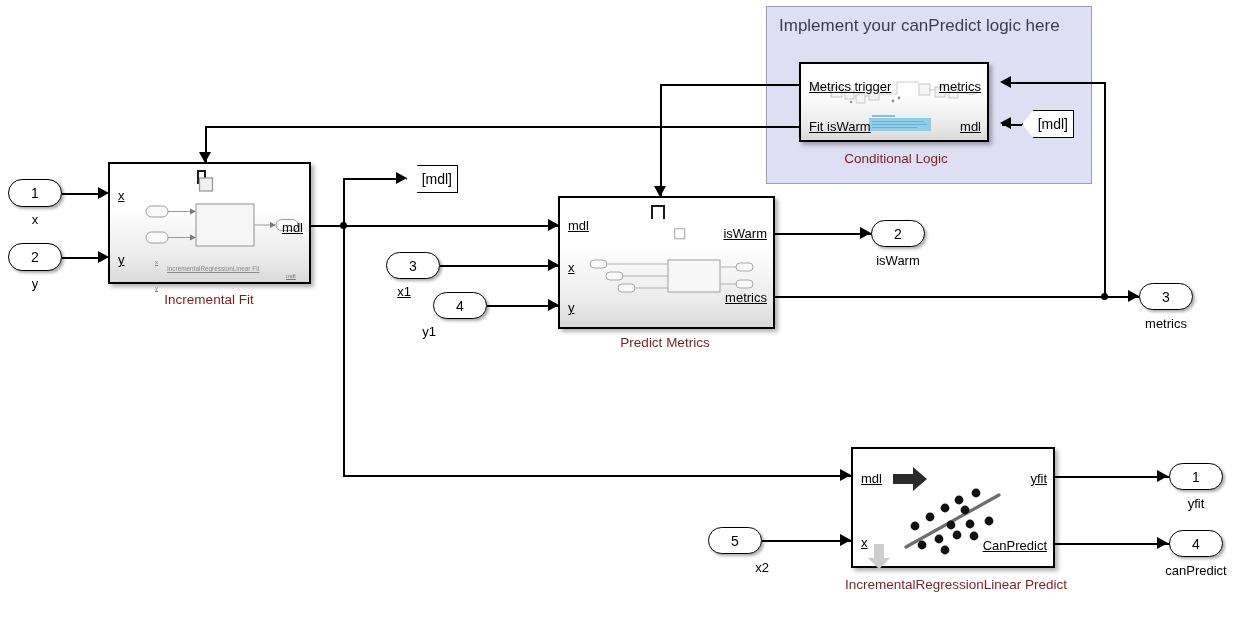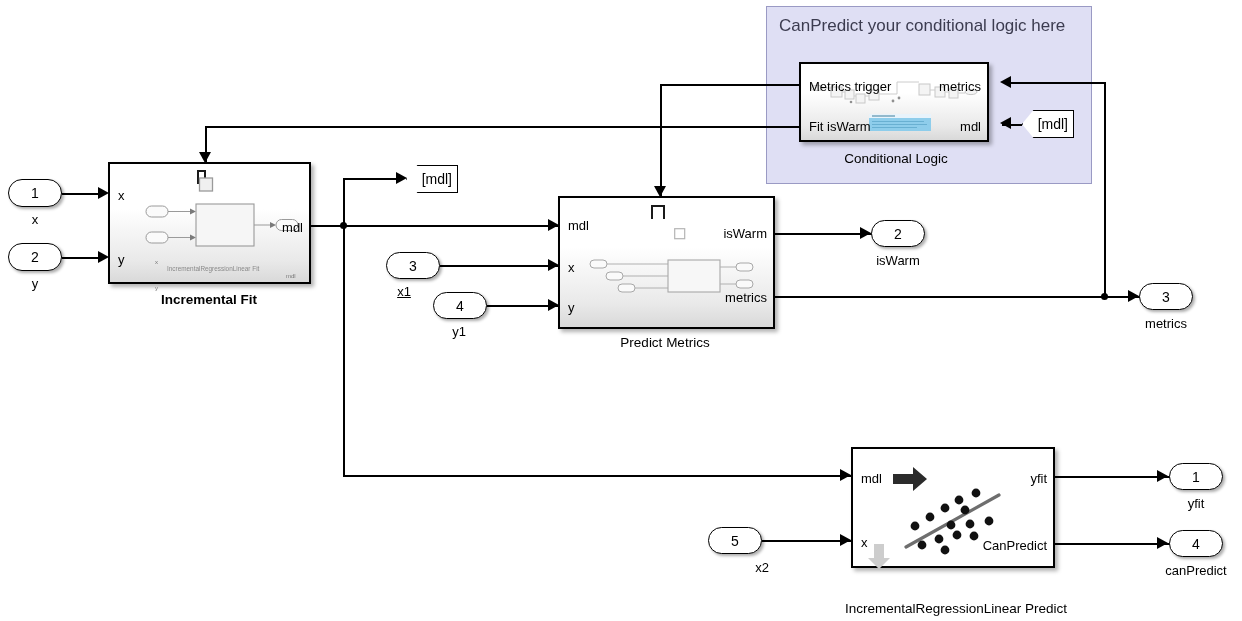--- a/index.html
+++ b/index.html
@@ -57,25 +57,26 @@
     box-sizing: border-box;
     border: 2.5px solid #000000;
     background: #ffffff;
     box-shadow: 3px 3px 4px rgba(0,0,0,0.30);
   }
   .port-text {
     position: absolute;
     font-size: 13px;
     color: #000;
     white-space: nowrap;
+    text-decoration: underline;
   }
   .blk-caption {
     position: absolute;
     font-size: 13.5px;
-    color: #000000;
+    color: #7f1d1d;
     white-space: nowrap;
     text-align: center;
     transform: translateX(-50%);
   }
 
   
   .ioport {
     position: absolute;
     box-sizing: border-box;
     border: 1.6px solid #000;
@@ -142,21 +143,21 @@
   }
 
   svg.icon-svg { position: absolute; overflow: visible; }
 </style>
 </head>
 <body>
 
 <div id="canvas">
 
   <div class="annot-panel" style="left:766px; top:6px; width:326px; height:178px;"></div>
-  <div class="annot-title" style="left:779px; top:16px;">CanPredict your conditional logic here</div>
+  <div class="annot-title" style="left:779px; top:16px;">Implement your canPredict logic here</div>
 
   <div class="wire-h" style="left:62px; top:193px; width:38px;"></div>
   <div class="arrow-r" style="left:98px; top:187px;"></div>
 
   <div class="wire-h" style="left:62px; top:257px; width:38px;"></div>
   <div class="arrow-r" style="left:98px; top:251px;"></div>
 
   <div class="wire-h" style="left:205px; top:126px; width:595px;"></div>
   <div class="wire-v" style="left:205px; top:126px; height:37px;"></div>
   <div class="arrow-d" style="left:199px; top:152px;"></div>
@@ -237,35 +238,35 @@
     </svg>
     <div class="port-text" style="left:45px; top:95px; font-size:6px; color:#777;">x</div>
     <div class="port-text" style="left:45px; top:121px; font-size:6px; color:#777;">y</div>
     <div class="port-text" style="left:176px; top:109px; font-size:6px; color:#777;">mdl</div>
     <div class="port-text" style="left:57px; top:101px; font-size:6.4px; color:#8a8a8a;">IncrementalRegressionLinear Fit</div>
 
     <div class="port-text" style="left:8px; top:24px;">x</div>
     <div class="port-text" style="left:8px; top:88px;">y</div>
     <div class="port-text" style="right:6px; top:56px;">mdl</div>
   </div>
-  <div class="blk-caption" style="left:209px; top:292px;font-weight:bold;">Incremental Fit</div>
+  <div class="blk-caption" style="left:209px; top:292px;">Incremental Fit</div>
 
   <div class="tagblk" style="left:406px; top:165px; width:52px; height:28px;">
     <span>[mdl]</span>
   </div>
 
   <div class="ioport" style="left:386px; top:252px; width:54px; height:27px;">
     <span>3</span>
   </div>
   <div class="lbl lbl-center" style="left:404px; top:285px;text-decoration:underline;">x1</div>
 
   <div class="ioport" style="left:433px; top:292px; width:54px; height:27px;">
     <span>4</span>
   </div>
-  <div class="lbl lbl-center" style="left:459px; top:325px;">y1</div>
+  <div class="lbl lbl-center" style="left:429px; top:325px;">y1</div>
 
   <div class="subsys" style="left:558px; top:196px; width:217px; height:133px;">
 
     <svg class="icon-svg" style="left:90px; top:5px;" width="26" height="18" viewBox="0 0 26 18">
       <path d="M2,16 L2,3 L14,3 L14,16" fill="none" stroke="#1a1a1a" stroke-width="2"></path>
     </svg>
     <svg class="icon-svg" style="left:114px; top:30px;" width="12" height="12" viewBox="0 0 12 12">
       <rect x="0.7" y="0.7" width="10" height="10" fill="none" stroke="#b4b4b4" stroke-width="1.2"></rect>
     </svg>
 
@@ -382,21 +383,21 @@
         <circle cx="73" cy="59" r="4.4"></circle>
         <circle cx="21" cy="68" r="4.4"></circle>
         <circle cx="44" cy="73" r="4.4"></circle>
       </g>
     </svg>
     <div class="port-text" style="left:8px; top:22px;">mdl</div>
     <div class="port-text" style="left:8px; top:86px;">x</div>
     <div class="port-text" style="right:6px; top:22px;">yfit</div>
     <div class="port-text" style="right:6px; top:89px;">CanPredict</div>
   </div>
-  <div class="blk-caption" style="left:956px; top:577px;margin-top:24px;">IncrementalRegressionLinear Predict</div>
+  <div class="blk-caption" style="left:956px; top:577px;">IncrementalRegressionLinear Predict</div>
 
   <div class="ioport" style="left:1169px; top:463px; width:54px; height:27px;">
     <span>1</span>
   </div>
   <div class="lbl lbl-center" style="left:1196px; top:497px;">yfit</div>
 
   <div class="ioport" style="left:1169px; top:530px; width:54px; height:27px;">
     <span>4</span>
   </div>
   <div class="lbl lbl-center" style="left:1196px; top:564px;">canPredict</div>

